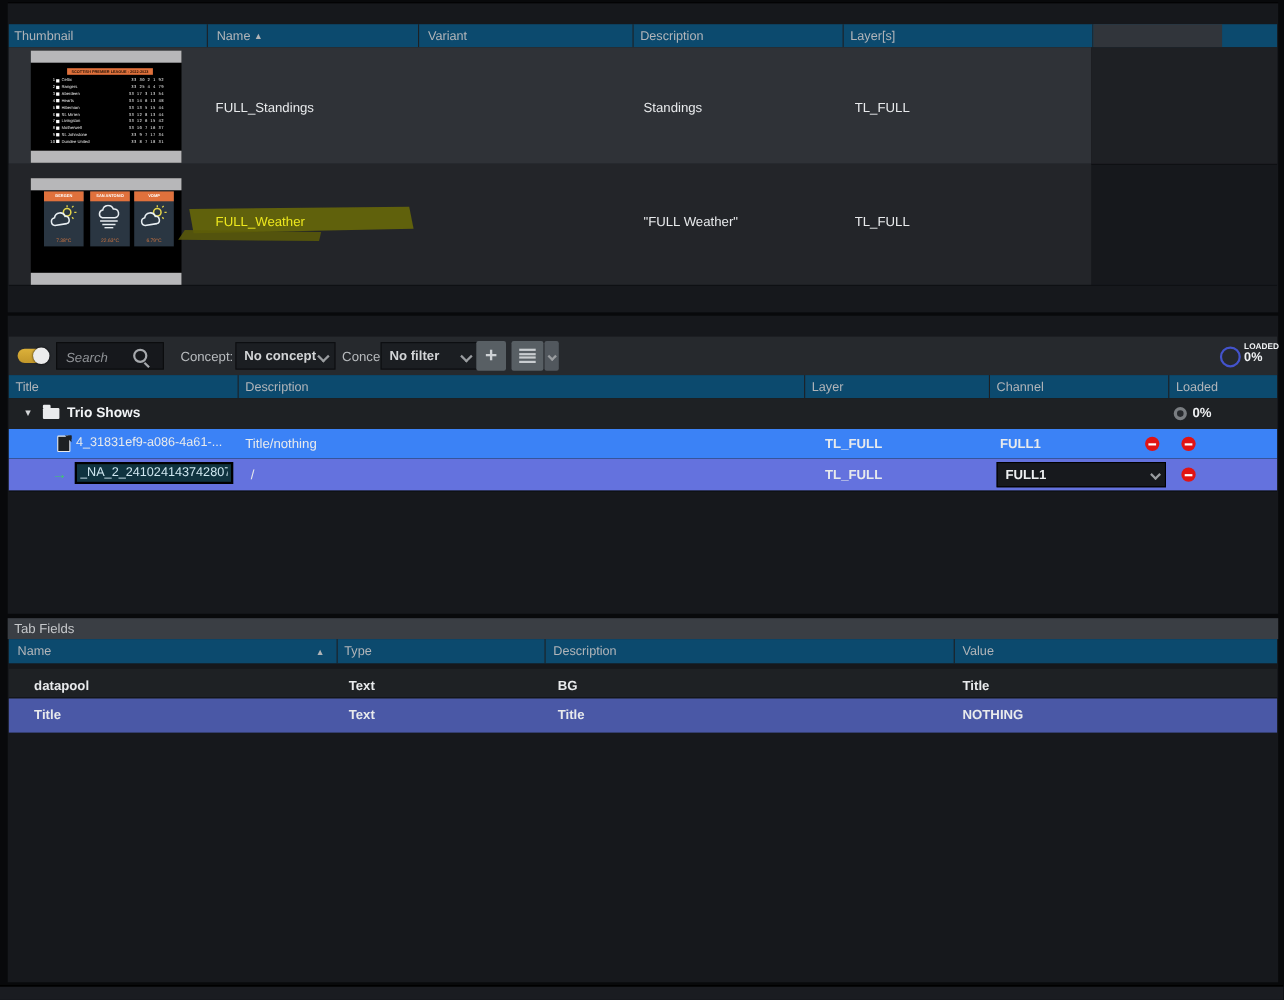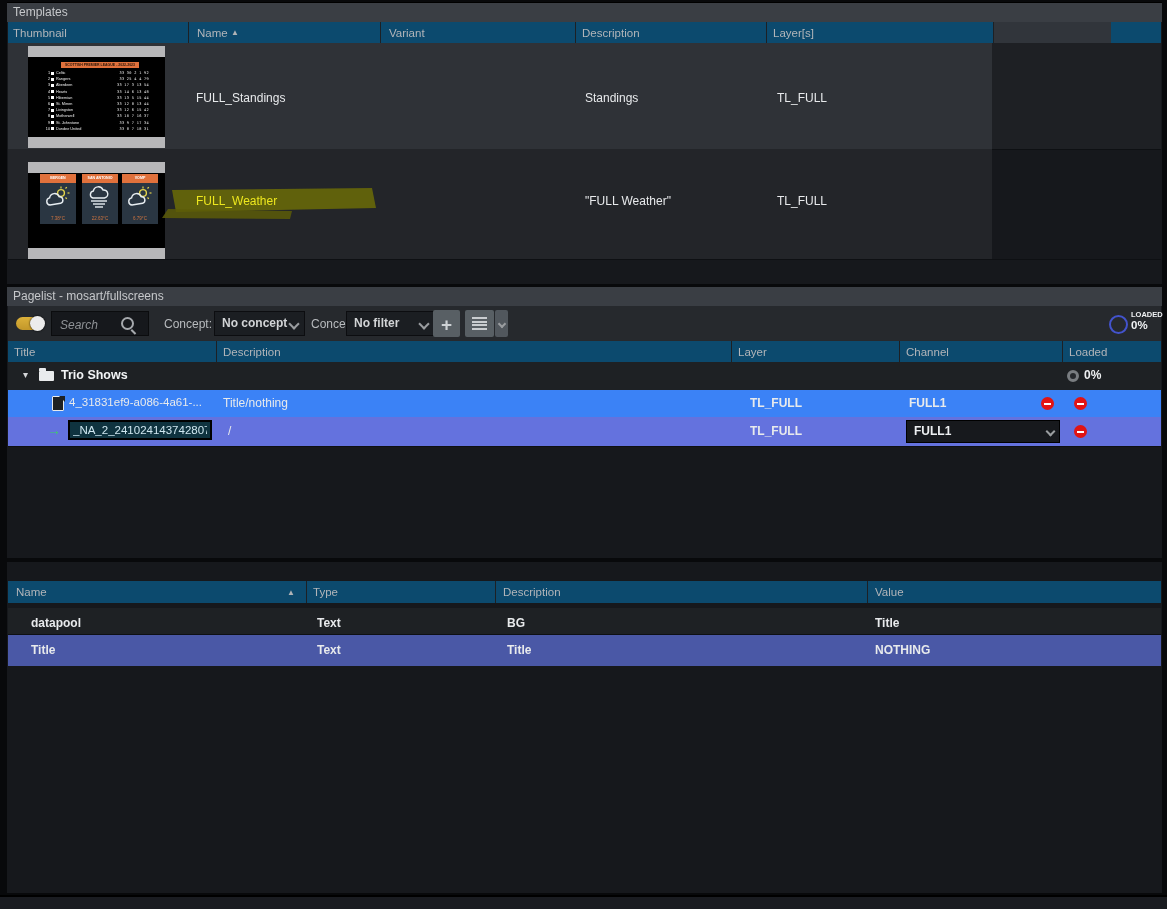--- a/index.html
+++ b/index.html
@@ -111,21 +111,20 @@
   .tf-sel{background:#4a58a6;}
   .sort-asc{font-size:8px;color:#b0b3b6;}
 
   .footer-strip{position:absolute;left:0;top:895px;width:1167px;height:12px;background:#1a1c21;
                 border-top:2px solid #000;}
 </style>
 </head>
 <body>
 
 <div id="templates" class="panel">
-  <div class="titlebar">Templates</div>
 
   <div class="hdrbar" style="top:19px;height:21px;">
     <div class="hcell" style="left:5px;">Thumbnail</div>
     <div class="hcell" style="left:189px;">
       <span>Name</span>&nbsp;<span class="sort-asc">▲</span>
     </div>
     <div class="hcell" style="left:381px;">Variant</div>
     <div class="hcell" style="left:574px;">Description</div>
     <div class="hcell" style="left:765px;">Layer[s]</div>
     <div class="vdiv" style="left:180px;"></div>
@@ -259,21 +258,20 @@
     <path d="M12,3 L212,1 L216,21 L16,25 Z" fill="#66660a" opacity="0.92"></path>
     <path d="M8,22 L132,24 L130,32 L2,31 Z" fill="#5c5c08" opacity="0.85"></path>
   </svg>
   <div class="rowtext t-name yellow-name abs" style="left:189px;top:191px;">FULL_Weather</div>
   <div class="rowtext" style="left:578px;top:191px;">"FULL Weather"</div>
   <div class="rowtext" style="left:770px;top:191px;">TL_FULL</div>
   <div class="sep" style="top:256px;"></div>
 </div>
 
 <div id="pagelist" class="panel">
-  <div class="titlebar">Pagelist - mosart/fullscreens</div>
 
   <div class="toolbar">
     <div class="toggle">
         <span class="knob"></span>
       </div>
     <div class="searchbox">
       <input type="text" placeholder="Search" style="">
       <span class="mag"></span>
     </div>
     <div class="tb-label" style="left:156px;">Concept:</div>
@@ -345,20 +343,21 @@
     <span class="chan-dd">
       <span class="val">FULL1</span>
       <span class="chev"></span>
     </span>
     <span class="minus" style="left:1066px;top:8px;"></span>
   </div>
   <div class="sep" style="top:159px;"></div>
 </div>
 
 <div id="tabfields" class="panel">
+  <div class="titlebar">Tab Fields</div>
 
   <div class="hdrbar tf-hdr">
     <div class="hcell" style="left:8px;">Name</div>
     <div class="hcell sort-asc" style="left:279px;">▲</div>
     <div class="hcell" style="left:305px;">Type</div>
     <div class="hcell" style="left:495px;">Description</div>
     <div class="hcell" style="left:867px;">Value</div>
     <div class="vdiv" style="left:298px;"></div>
       <div class="vdiv" style="left:487px;"></div>
     <div class="vdiv" style="left:859px;"></div>

